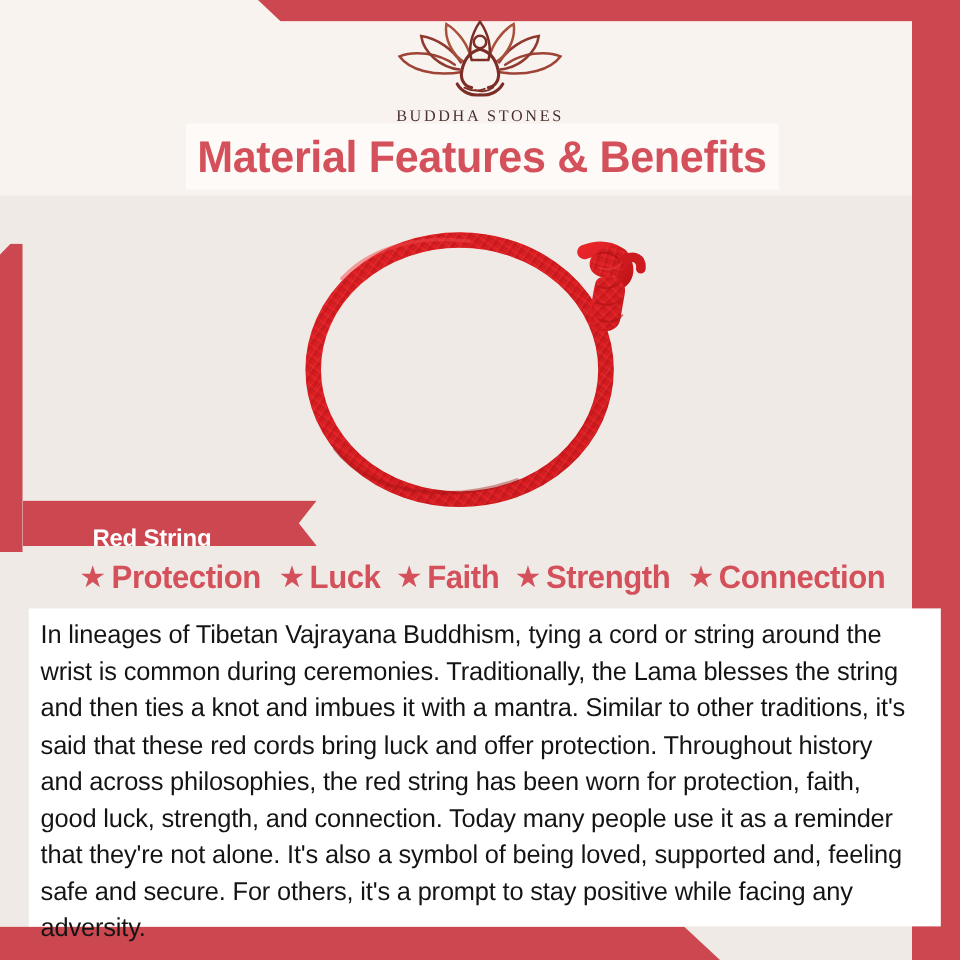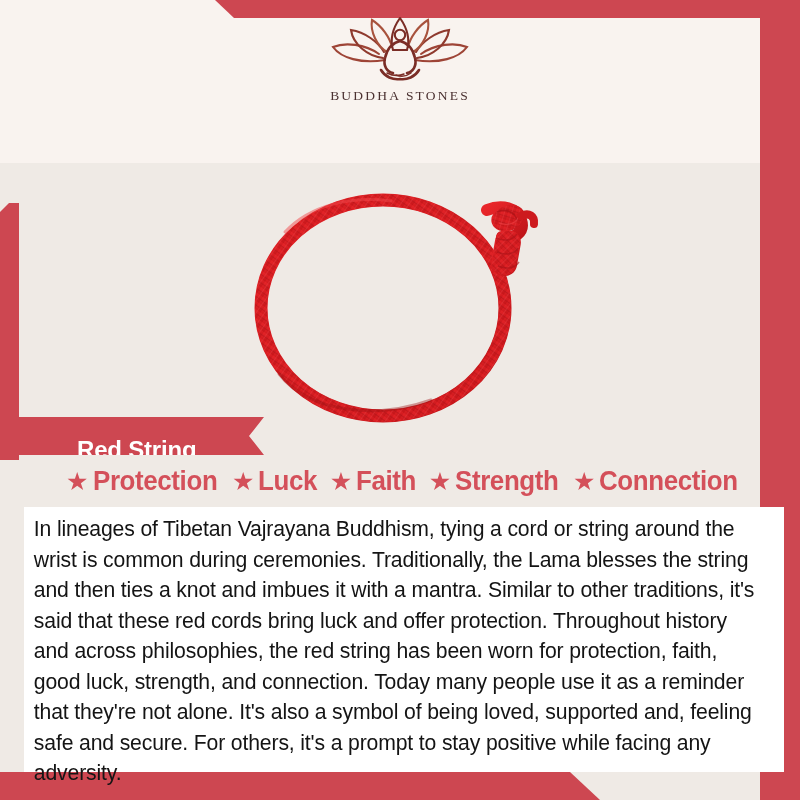--- a/index.html
+++ b/index.html
@@ -119,21 +119,21 @@
     position: absolute;
     left: 19px; top: 417px;
     width: 245px; height: 38px;
     background: #cd4751;
     clip-path: polygon(0 0, 245px 0, 230px 19px, 245px 38px, 0 38px);
     display: flex;
     align-items: center;
   }
   .banner-text {
     font-family: "Liberation Sans Narrow", "Liberation Sans", sans-serif;
-    font-size: 24px;
+    font-size: 20px;
     font-weight: bold;
     color: #ffffff;
     padding-left: 58px;
     letter-spacing: -0.2px;
     white-space: nowrap;
     margin-top: 27px;
   }
 
   
   .benefits {
@@ -225,20 +225,23 @@
 
           <path d="M56 56 C 60 63, 68 66, 75 65 C 82 66, 90 63, 94 56" stroke="#7b2d26" stroke-width="2.6"></path>
           <path d="M62 59 C 68 62, 74 62, 79 60" stroke="#7b2d26" stroke-width="1.5"></path>
           <path d="M71 61 C 76 63, 82 62, 86 59" stroke="#7b2d26" stroke-width="1.5"></path>
         </g>
       </svg>
     </span>
     <span class="logo-text">BUDDHA STONES</span>
   </div>
 
+  <div class="title-box">
+    <span class="title-text">Material Features &amp; Benefits</span>
+  </div>
 
   <div class="photo">
     <svg width="340" height="262" viewBox="0 0 340 262" xmlns="http://www.w3.org/2000/svg">
       <defs>
         <linearGradient id="cordg" x1="0" y1="0" x2="1" y2="1">
           <stop offset="0%" stop-color="#e8262a"></stop>
           <stop offset="45%" stop-color="#d81e22"></stop>
           <stop offset="100%" stop-color="#bf1418"></stop>
         </linearGradient>
         <pattern id="braid" width="7" height="7" patternUnits="userSpaceOnUse" patternTransform="rotate(35)">

